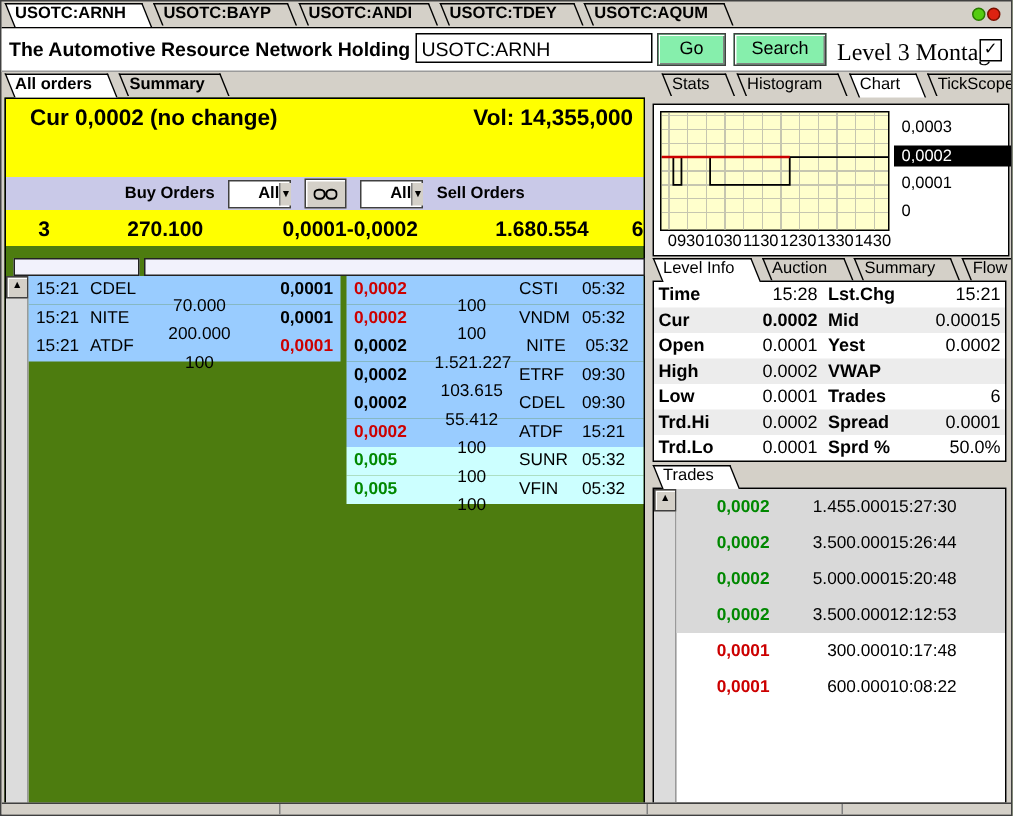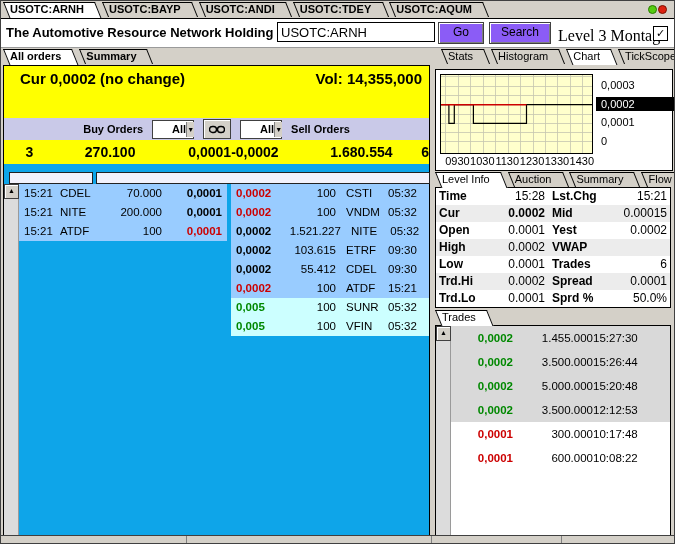--- a/index.html
+++ b/index.html
@@ -19,35 +19,35 @@
   .tab-label{position:relative;z-index:1;}
   .b .tab-label{font-weight:bold;}
   .topline{position:absolute;left:0;top:17px;width:100%;height:1px;background:#000;}
   
   .titlebar{position:absolute;left:0;top:18px;width:675px;height:28px;background:#fff;
        border-bottom:1px solid #9a9a9a;}
   .company{position:absolute;left:5px;top:6px;width:268px;font-size:13px;font-weight:bold;
        white-space:nowrap;overflow:hidden;}
   .syminput{position:absolute;left:276px;top:3px;width:150px;height:16px;border:1px solid #000;
        font-family:"Liberation Sans",sans-serif;font-size:13px;padding:1px 3px;}
-  .btn{position:absolute;top:3px;height:20px;background:#8b5cf6;border:1px solid #404040;
+  .btn{position:absolute;top:3px;height:20px;background:#86efac;border:1px solid #404040;
        box-shadow:inset 1px 1px 0 #fff,inset -1px -1px 0 #808080;font-size:12px;
        text-align:center;line-height:18px;cursor:pointer;}
   #go-btn{left:437px;width:44px;}
   #search-btn{left:488px;width:60px;}
   .montage-label{position:absolute;left:557px;top:8px;font-size:16px;font-family:Liberation Serif, serif;}
   .checkbox{position:absolute;left:652px;top:7px;width:13px;height:13px;background:#fff;
        border:1px solid #000;font-size:11px;line-height:12px;text-align:center;cursor:pointer;}
   .light{position:absolute;top:4px;width:7px;height:7px;border-radius:50%;}
   #light-green{left:647px;background:#55cc11;border:1px solid #2a7a00;}
   #light-red{left:657px;background:#dd2211;border:1px solid #7a1000;}
   #left-subtabs{left:2px;top:47px;}
   #right-subtabs{left:440px;top:47px;}
   
-  .lpanel{position:absolute;left:2px;top:64px;width:427px;height:473px;background:#0ea5e9;
+  .lpanel{position:absolute;left:2px;top:64px;width:427px;height:473px;background:#4d7c0f;
        border:1px solid #000;box-sizing:border-box;}
   .y-header{position:absolute;left:0;top:0;width:100%;height:52px;background:#ffff00;}
   .cur-line{position:absolute;left:16px;top:4px;font-size:15px;font-weight:bold;}
   .vol-line{position:absolute;right:7px;top:4px;font-size:15px;font-weight:bold;margin-left:29px;}
   .filterbar{position:absolute;left:0;top:52px;width:100%;height:22px;background:#c9c9e8;
        display:flex;align-items:center;justify-content:center;gap:9px;font-weight:bold;}
   .select{display:inline-flex;align-items:center;width:40px;height:17px;background:#fff;
        border:1px solid #404040;cursor:pointer;}
   .sel-text{flex:1;padding-left:3px;font-weight:bold;margin-left:16px;}
   .sel-arrow{width:14px;height:15px;background:#d4d0c8;border-left:1px solid #808080;
@@ -63,21 +63,21 @@
   #gauge-sell{left:92px;width:332px;}
   .vscroll{position:absolute;left:0;top:118px;width:14px;bottom:0;background:#dcdcdc;
        border-right:1px solid #9a9a9a;}
   .scroll-up{width:13px;height:13px;background:#d4d0c8;border:1px solid #404040;
        box-shadow:inset 1px 1px 0 #fff;font-size:7px;text-align:center;line-height:12px;cursor:pointer;}
   #buy-rows{position:absolute;left:15px;top:118px;width:208px;}
   #sell-rows{position:absolute;left:227px;top:118px;width:198px;}
   .obrow{display:flex;height:19px;line-height:19px;background:#99ccff;font-size:11.5px;cursor:pointer;}
   .obrow .c-time{width:36px;padding-left:5px;}
   .obrow .c-mm{width:44px;}
-  .obrow .c-size{flex:1;text-align:right;padding-right:8px;}
+  .obrow .c-size{flex:1;text-align:center;padding-right:8px;margin-top:11px;}
   .obrow .c-price{width:52px;text-align:right;padding-right:5px;font-weight:bold;}
   .obrow.sell .c-price{text-align:left;padding-left:5px;}
   .obrow.sell .c-size{padding-right:6px;}
   .obrow.sell .c-mm{width:42px;padding-left:4px;}
   .obrow.sell .c-time{padding-right:5px;padding-left:0;}
   .red{color:#cc0000;} .green{color:#008800;}
   .bg-cyan{background:#ccffff;}
   
   .rpanel{position:absolute;left:432px;top:64px;width:241px;height:473px;}
   .chartbox{position:absolute;left:2px;top:4px;width:236px;height:100px;background:#fff;

